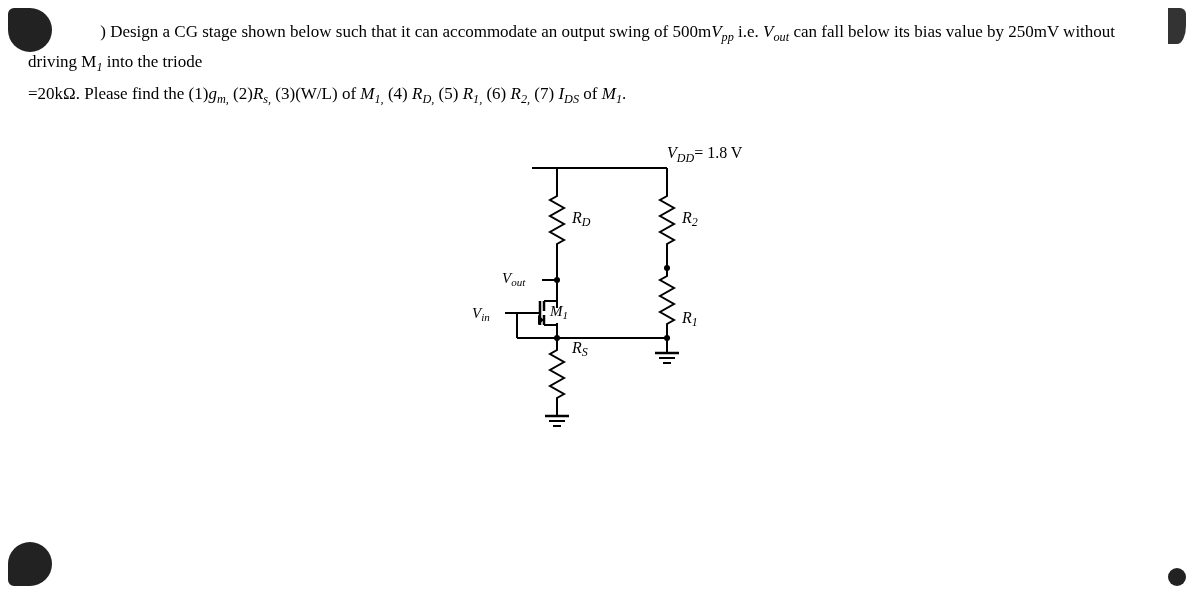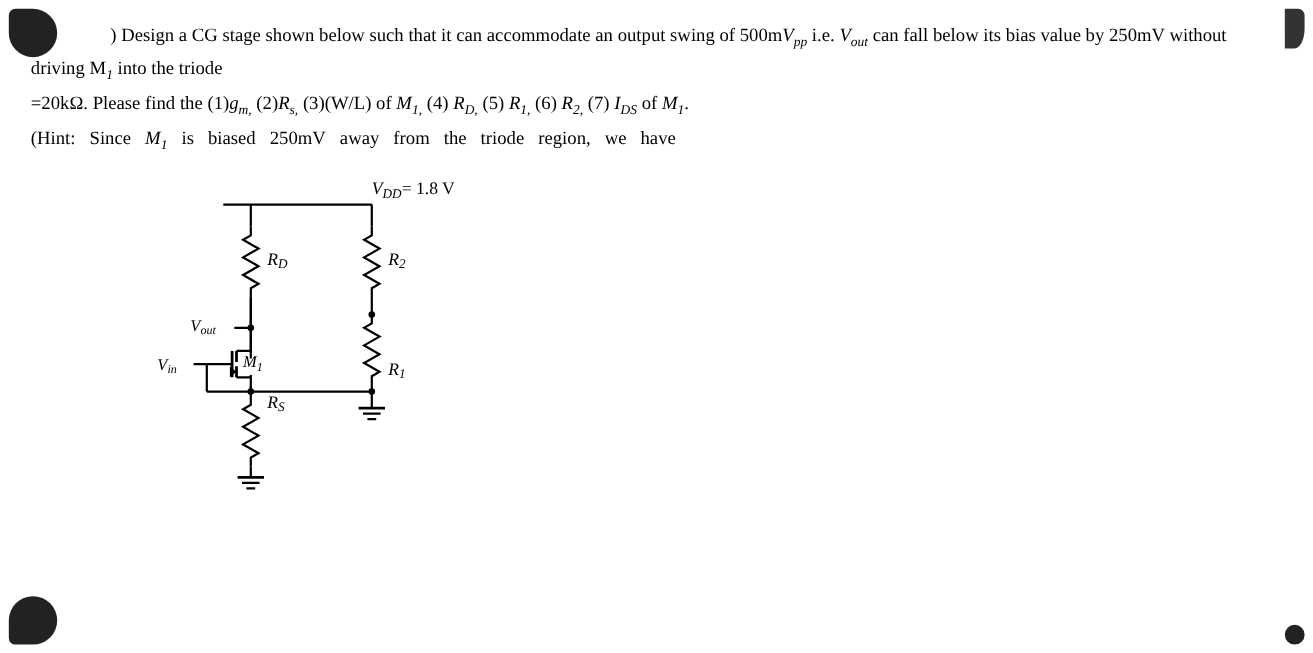--- a/index.html
+++ b/index.html
@@ -24,21 +24,22 @@
     .text-block p {
       margin-bottom: 2px;
     }
     
     sub { font-size: 0.72em; vertical-align: sub; font-style: italic; }
     .math-italic { font-style: italic; }
 
     
     .circuit-container {
       display: flex;
-      margin-top: 14px;
+      justify-content: center;
+      margin-top: 28px;
       position: relative;
     }
     svg.circuit {
       width: 480px;
       height: 290px;
     }
 
     
     .corner-icon {
       position: absolute;
@@ -78,23 +79,20 @@
 <div class="corner-icon corner-top-right" style="width:18px;height:36px;border-radius:0 6px 50% 0;background:#333;"></div>
 <div class="corner-icon corner-bottom-right"></div>
 
 <div class="page-content">
   <div class="text-block">
     <p>
       &nbsp;&nbsp;&nbsp;&nbsp;&nbsp;&nbsp;&nbsp;&nbsp;&nbsp;&nbsp;&nbsp;&nbsp;&nbsp;&nbsp;&nbsp;&nbsp;&nbsp;) Design a CG stage shown below such that it can accommodate an output swing of 500m<span class="math-italic">V<sub>pp</sub></span> i.e. <span class="math-italic">V<sub>out</sub></span> can fall below its bias value by 250mV without driving M<sub>1</sub> into the triode
     </p>
     <p>
       =20kΩ. Please find the (1)<span class="math-italic">g<sub>m,</sub></span> (2)<span class="math-italic">R<sub>s,</sub></span> (3)(W/L) of <span class="math-italic">M<sub>1,</sub></span> (4) <span class="math-italic">R<sub>D,</sub></span> (5) <span class="math-italic">R<sub>1,</sub></span> (6) <span class="math-italic">R<sub>2,</sub></span> (7) <span class="math-italic">I<sub>DS</sub></span> of <span class="math-italic">M<sub>1</sub></span>.
-    </p>
-    <p>
-      (Hint:&nbsp;&nbsp; Since&nbsp;&nbsp; <span class="math-italic">M<sub>1</sub></span>&nbsp;&nbsp; is&nbsp;&nbsp; biased&nbsp;&nbsp; 250mV&nbsp;&nbsp; away&nbsp;&nbsp; from&nbsp;&nbsp; the&nbsp;&nbsp; triode&nbsp;&nbsp; region,&nbsp;&nbsp; we&nbsp;&nbsp; have
     </p>
   </div>
 
   <div class="circuit-container">
     <svg class="circuit" viewBox="0 0 480 290">
 
       <text x="310" y="20" font-family="Times New Roman" font-size="16" font-style="italic">V<tspan font-size="12" dy="4">DD</tspan><tspan dy="-4" font-style="normal">= 1.8 V</tspan></text>
 
       <line x1="200" y1="30" x2="200" y2="50" stroke="#000" stroke-width="2"></line>
 

